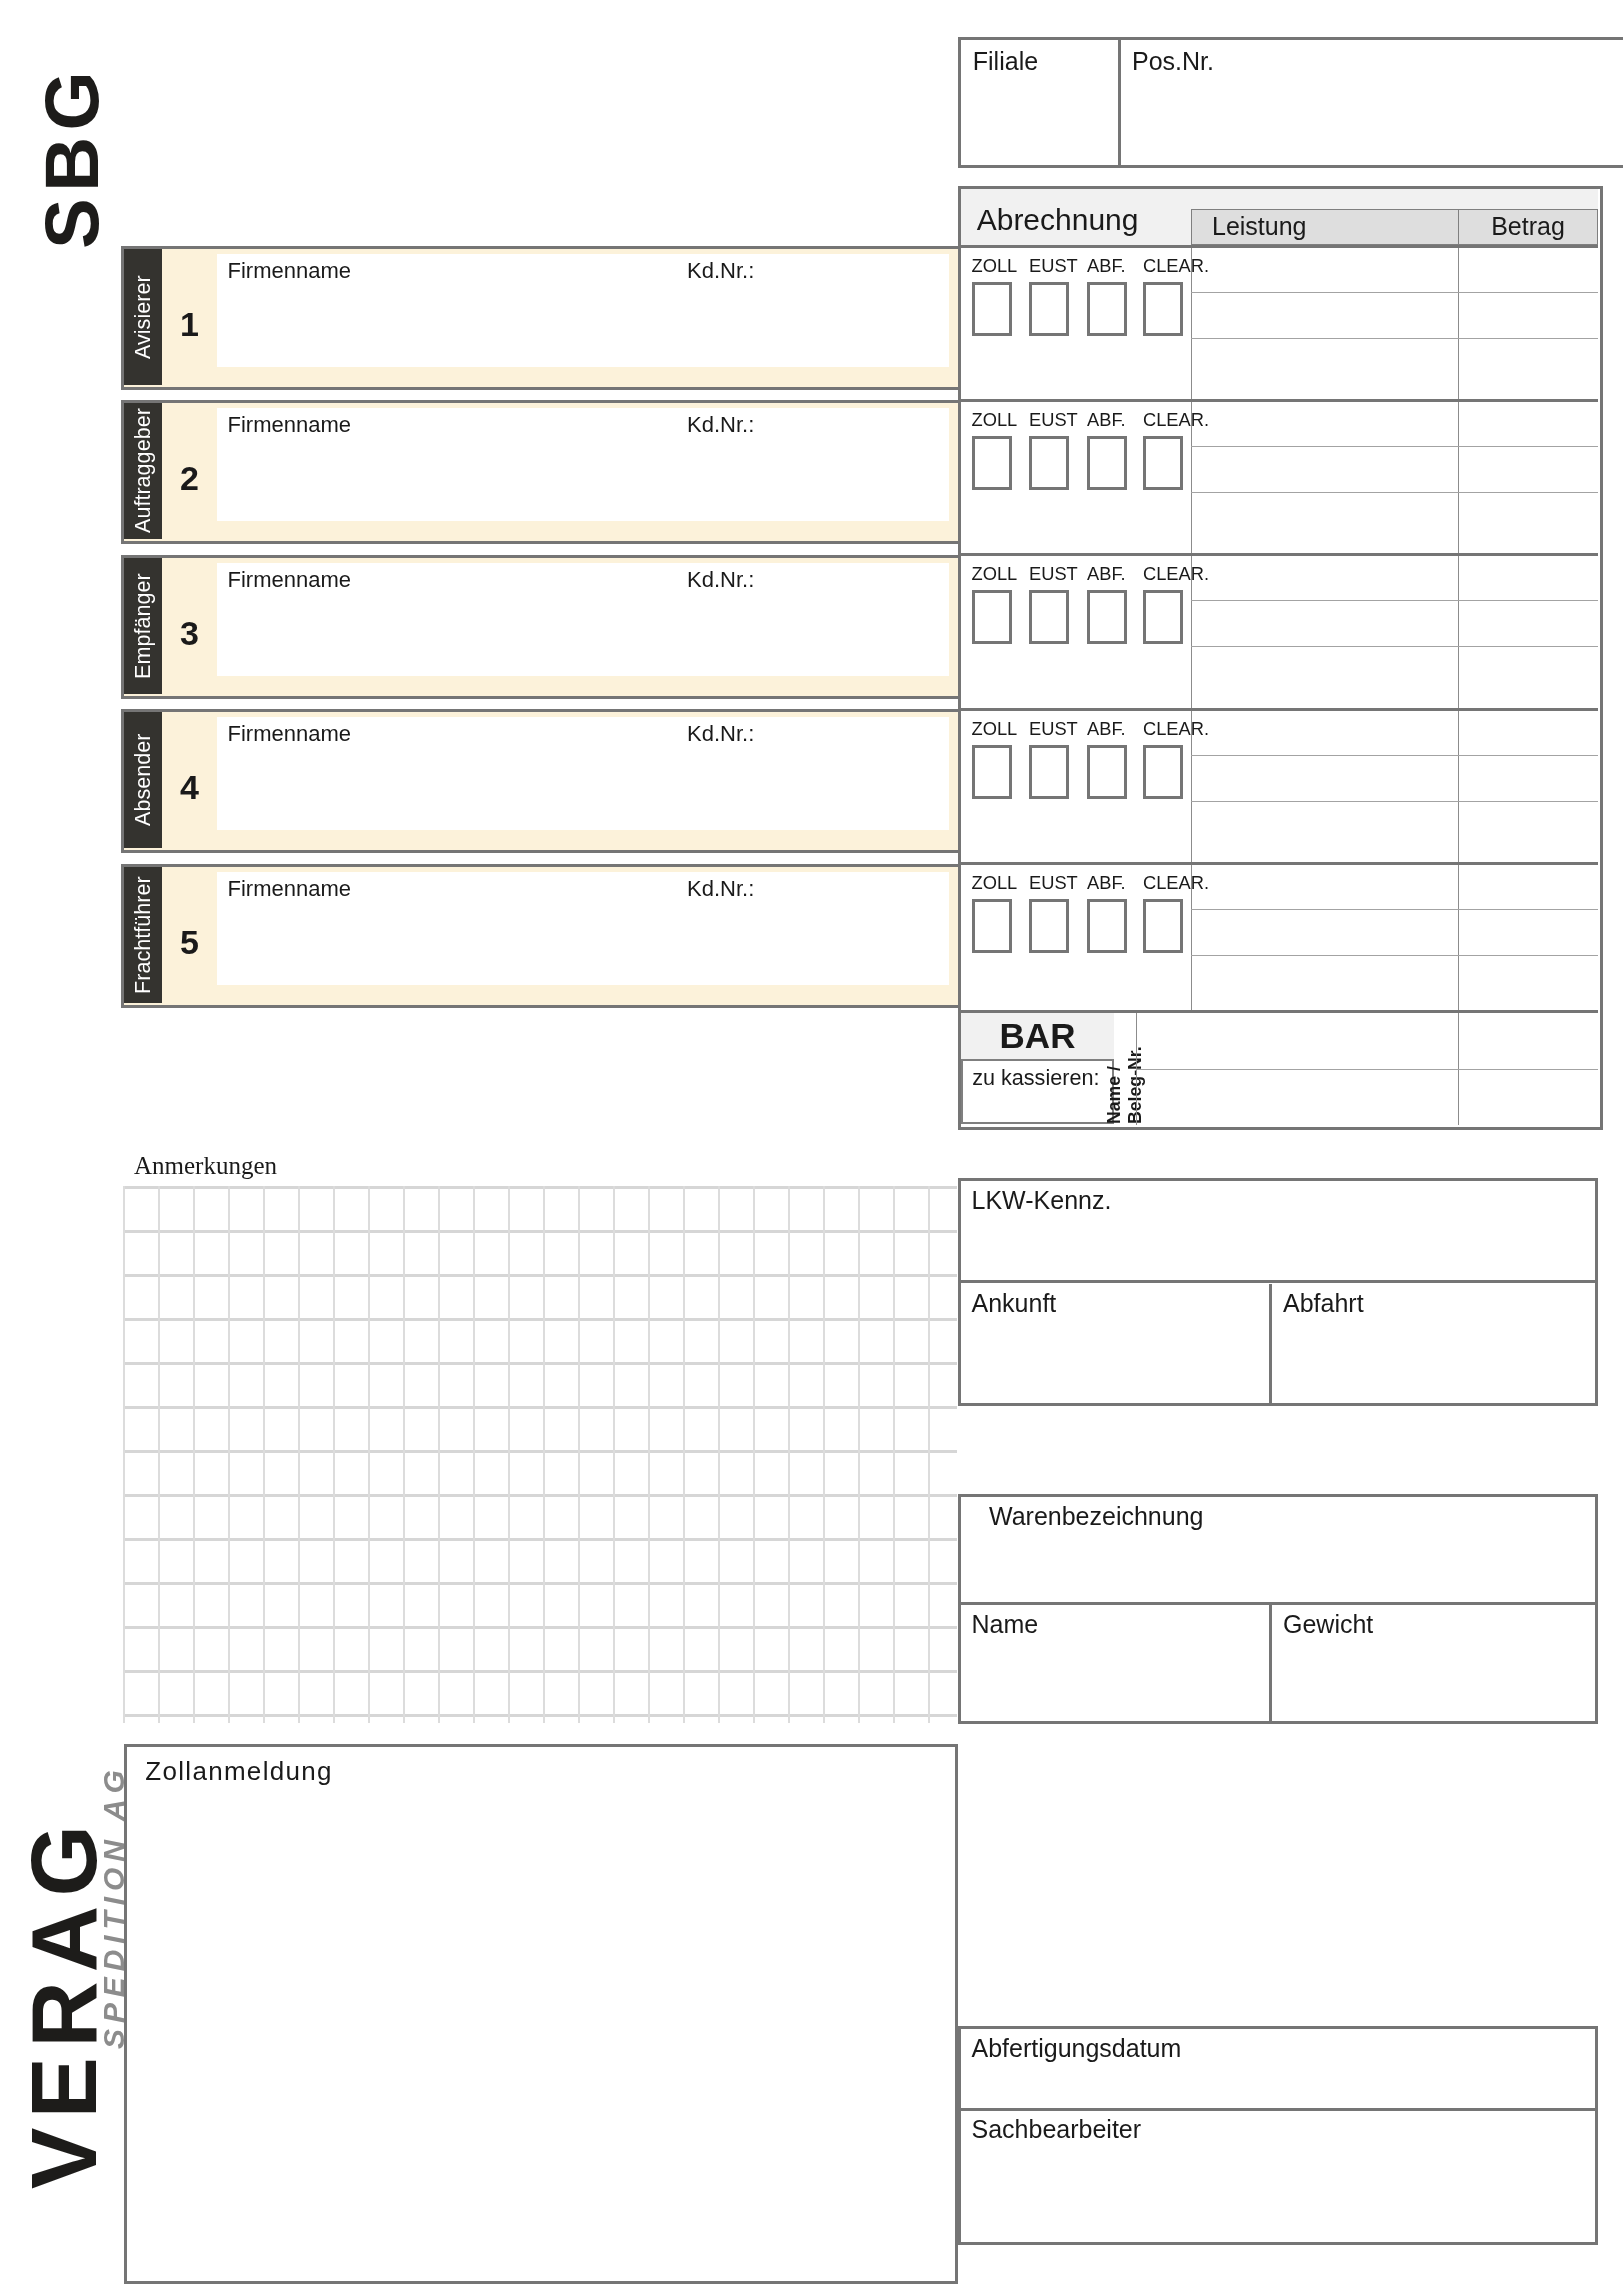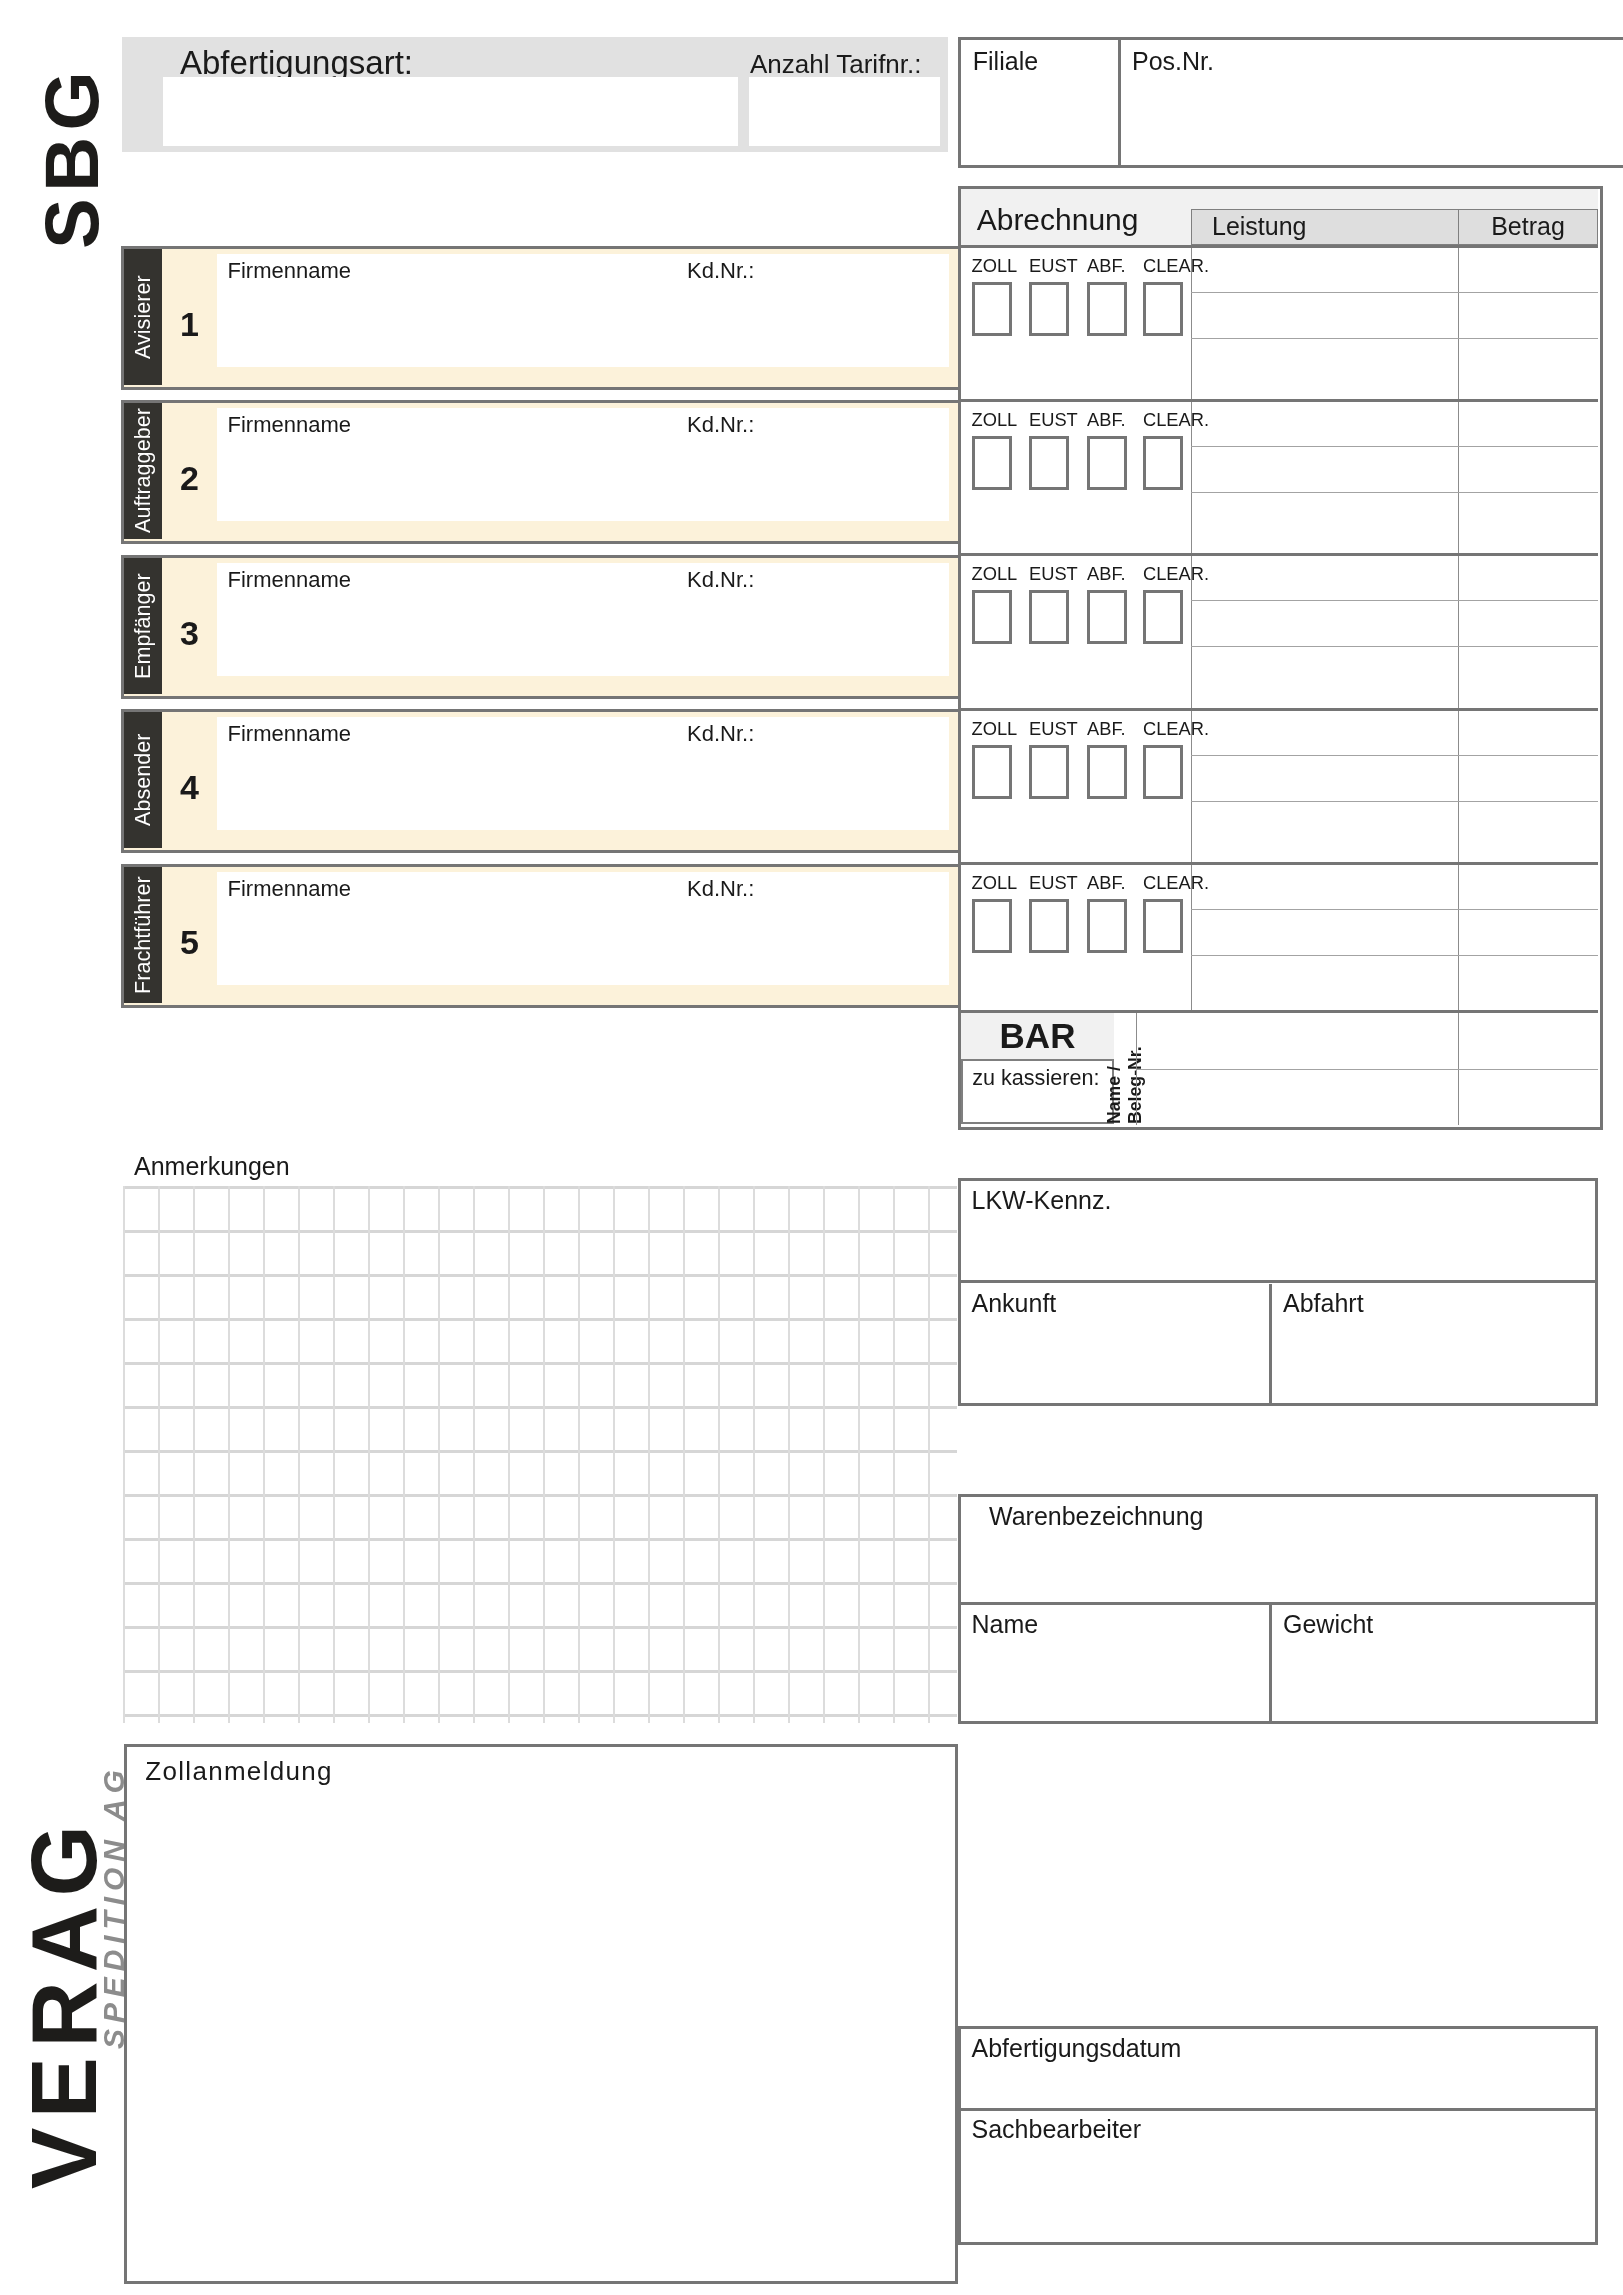--- a/index.html
+++ b/index.html
@@ -53,42 +53,36 @@
   .party-row{position:absolute;left:121px;width:840px;height:144px;border:3.9px solid #757575;
              box-sizing:border-box;background:#fcf2da;}
   .party-strip{position:absolute;left:0;top:0;width:38px;height:136px;background:#34332f;}
   .party-strip .vtext{width:38px;height:136px;color:#ffffff;font-size:21.6px;}
   .party-num{position:absolute;left:38px;top:56px;width:55px;text-align:center;
              font-size:34px;font-weight:700;}
   .party-box{position:absolute;left:93px;top:5.2px;width:732px;height:113px;background:#ffffff;}
   .firmenname{position:absolute;left:10.5px;top:3.9px;font-size:22px;}
   .kdnr{position:absolute;left:470px;top:3.9px;font-size:22px;}
   
-  .anm-label{left:134px;top:1152px;font-size:25px;}
+  .anm-label{left:134px;top:1152px;font-size:25px;font-family:Liberation Serif, serif;}
   .anm-grid{left:123px;top:1186px;width:834px;height:537px;
      background-image:
        repeating-linear-gradient(90deg,#dcdcdc 0 2px,transparent 2px 35px),
        repeating-linear-gradient(180deg,#d6d6d6 0 2.6px,transparent 2.6px 44px);}
   
   .zoll-box{left:124px;top:1744px;width:834px;height:540px;}
   .zoll-box .cell-label{left:18.3px;top:9.2px;font-size:26px;letter-spacing:1.3px;}
 </style>
 </head>
 <body>
 
 <div class="page">
 
   <div class="abs vtext brand sbg">SBG</div>
 
-  <div class="abs top-band">
-    <div class="band-label" style="left:58px;top:6.5px;">Abfertigungsart:</div>
-    <div class="input-box" style="left:41px;top:40px;width:575px;height:69px;"></div>
-    <div class="band-label-sm" style="left:628px;top:11.8px;">Anzahl Tarifnr.:</div>
-    <div class="input-box" style="left:627px;top:40px;width:191px;height:69px;"></div>
-  </div>
 
   <div class="obox" style="left:958px;top:37px;width:699px;height:131px;">
     <div class="vdiv" style="left:157px;"></div>
     <div class="cell-label" style="left:11.8px;top:6.5px;">Filiale</div>
     <div class="cell-label" style="left:171px;top:6.5px;">Pos.Nr.</div>
     <div class="abs" style="left:0;top:39px;width:157px;height:84px;"></div>
     <div class="abs" style="left:160px;top:39px;width:471px;height:84px;"></div>
   </div>
 
   <div class="party-row" style="top:246px;">

